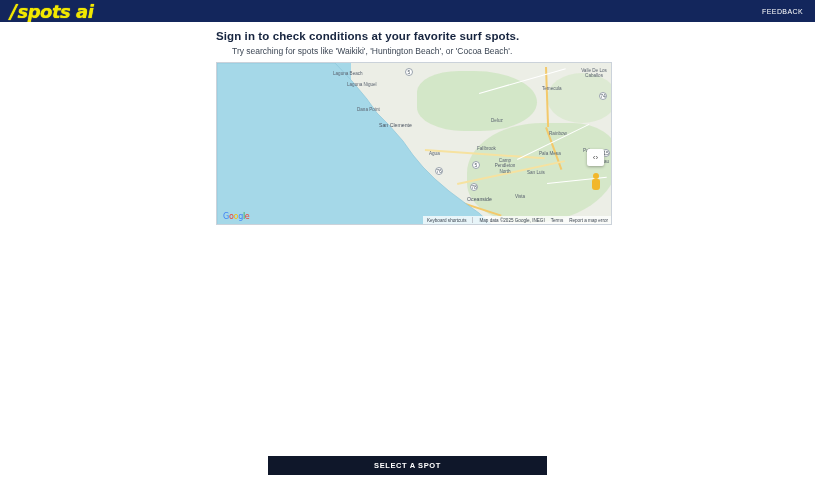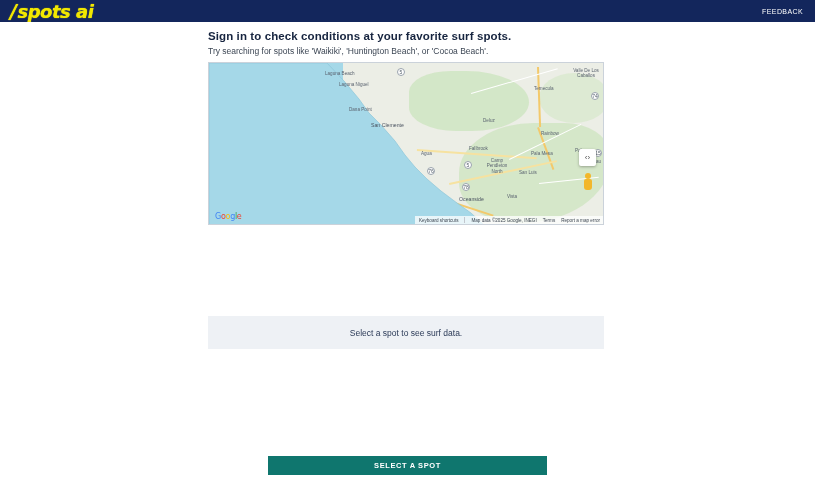--- a/index.html
+++ b/index.html
@@ -48,35 +48,35 @@
 
   
   .page {
     position: relative;
     width: 815px;
     height: 458px;
     background: #fff;
   }
   .content {
     position: absolute;
-    left: 208px;
+    left: 216px;
     top: 8px;
     width: 396px;
   }
   .headline {
     font-size: 11.5px;
     color: #16243f;
     font-weight: bold;
     margin: 0 0 4px 0;
     letter-spacing: 0.1px;
   }
   .subline {
     font-size: 8.5px;
     color: #3c4654;
-    margin: 0 0 6px 0;
+    margin: 0 0 6px 16px;
   }
 
   
   .search-box {
     width: 396px;
     height: 22px;
     border: 1px solid #cbd2da;
     border-bottom: none;
     background: #fff;
     display: flex;
@@ -262,21 +262,21 @@
     color: #2b3a57;
   }
 
   
   .cta {
     position: absolute;
     left: 268px;
     top: 434px;
     width: 279px;
     height: 19px;
-    background: #0f766e;
+    background: #0f172a;
     color: #ffffff;
     border: none;
     font-family: "Liberation Sans", sans-serif;
     font-size: 7.5px;
     letter-spacing: 0.6px;
     font-weight: bold;
     cursor: pointer;
   }
 </style>
 </head>
@@ -361,18 +361,15 @@
       <div class="map-footer">
         <span>Keyboard shortcuts</span>
         <span class="sep"></span>
         <span>Map data ©2025 Google, INEGI</span>
         <span>Terms</span>
         <span>Report a map error</span>
       </div>
     </div>
   </div>
 
-  <div class="info-panel">
-    <span>Select a spot to see surf data.</span>
-  </div>
 
   <button class="cta">SELECT A SPOT</button>
 </div>
 
 </body></html>

